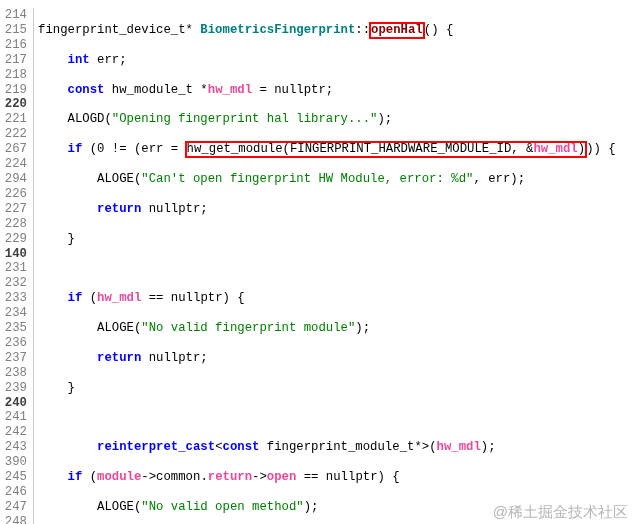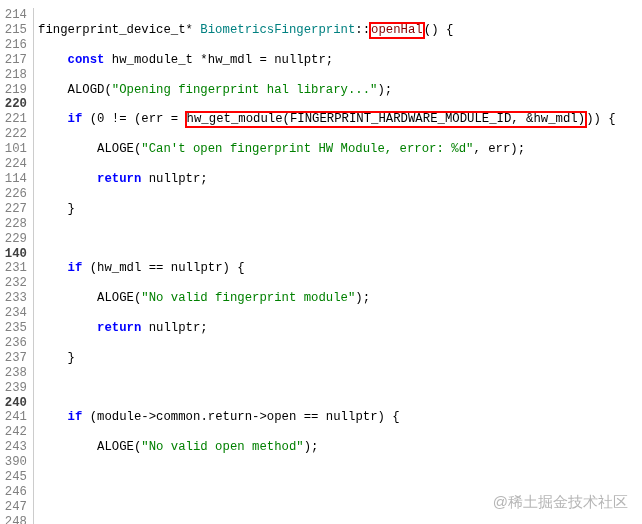--- a/index.html
+++ b/index.html
@@ -30,34 +30,34 @@
   }
   .gutter .ln { display: block; }
   .gutter .bp { font-weight: bold; color: #404040; }
   .code {
     padding-left: 4px;
     white-space: pre;
     color: #000;
   }
   .line { display: block; }
   .kw { color: #0000ff; font-weight: bold; }
-  .cls { color: #008080; font-weight: normal; }
-  .fn { color: #880000; font-weight: normal; border-radius: 6px; }
-  .var { color: #000000; font-weight: normal; }
+  .cls { color: #008080; font-weight: bold; }
+  .fn { color: #880000; font-weight: bold; border-radius: 6px; }
+  .var { color: #ec4899; font-weight: bold; }
   .str { color: #008000; }
   .box {
     outline: 2px solid red;
     outline-offset: -1px;
     display: inline-block;
     padding: 0 1px;
   }
   .watermark {
     position: absolute;
     right: 14px;
-    bottom: 14px;
+    bottom: 4px;
     color: rgba(120,120,120,0.55);
     font-family: sans-serif;
     font-size: 15px;
     font-weight: 500;
     pointer-events: none;
   }
 </style>
 </head>
 <body>
 
@@ -65,23 +65,23 @@
   <div class="gutter">
       <span class="ln">214</span>
       <span class="ln">215</span>
       <span class="ln">216</span>
       <span class="ln">217</span>
       <span class="ln">218</span>
       <span class="ln">219</span>
       <span class="ln bp">220</span>
       <span class="ln">221</span>
       <span class="ln">222</span>
-      <span class="ln">101</span>
+      <span class="ln">267</span>
       <span class="ln">224</span>
-      <span class="ln">114</span>
+      <span class="ln">294</span>
       <span class="ln">226</span>
       <span class="ln">227</span>
       <span class="ln">228</span>
       <span class="ln">229</span>
       <span class="ln bp">140</span>
       <span class="ln">231</span>
       <span class="ln">232</span>
       <span class="ln">233</span>
       <span class="ln">234</span>
       <span class="ln">235</span>
@@ -94,32 +94,34 @@
       <span class="ln">242</span>
       <span class="ln">243</span>
       <span class="ln">390</span>
       <span class="ln">245</span>
       <span class="ln">246</span>
       <span class="ln">247</span>
       <span class="ln">248</span>
     </div>
   <div class="code">
 <span class="line"><span>fingerprint_device_t* </span><span class="cls">BiometricsFingerprint</span><span>::</span><span class="box"><span class="fn">openHal</span></span><span>() {</span></span>
+<span class="line">    <span class="kw">int</span><span> err;</span></span>
 <span class="line">    <span class="kw">const</span><span> hw_module_t *</span><span class="var">hw_mdl</span><span> = nullptr;</span></span>
 <span class="line">    <span>ALOGD(</span><span class="str">"Opening fingerprint hal library..."</span><span>);</span></span>
 <span class="line">    <span class="kw">if</span><span> (0 != (err = </span><span class="box"><span>hw_get_module</span><span>(FINGERPRINT_HARDWARE_MODULE_ID, &amp;</span><span class="var">hw_mdl</span><span>)</span></span>)<span>) {</span></span>
 <span class="line">        <span>ALOGE(</span><span class="str">"Can't open fingerprint HW Module, error: %d"</span><span>, err);</span></span>
 <span class="line">        <span class="kw">return</span><span> nullptr;</span></span>
 <span class="line">    <span>}</span></span>
 <span class="line"> </span>
 <span class="line">    <span class="kw">if</span><span> (</span><span class="var">hw_mdl</span><span> == nullptr) {</span></span>
 <span class="line">        <span>ALOGE(</span><span class="str">"No valid fingerprint module"</span><span>);</span></span>
 <span class="line">        <span class="kw">return</span><span> nullptr;</span></span>
 <span class="line">    <span>}</span></span>
 <span class="line"> </span>
+<span class="line">        <span class="kw">reinterpret_cast</span><span>&lt;</span><span class="kw">const</span><span> fingerprint_module_t*&gt;(</span><span class="var">hw_mdl</span><span>);</span></span>
 <span class="line">    <span class="kw">if</span><span> (</span><span class="var">module</span><span>-&gt;common.</span><span class="var">return</span><span>-&gt;</span><span class="var">open</span><span> == nullptr) {</span></span>
 <span class="line">        <span>ALOGE(</span><span class="str">"No valid open method"</span><span>);</span></span>
 
 
 
 
 
 
 
 

